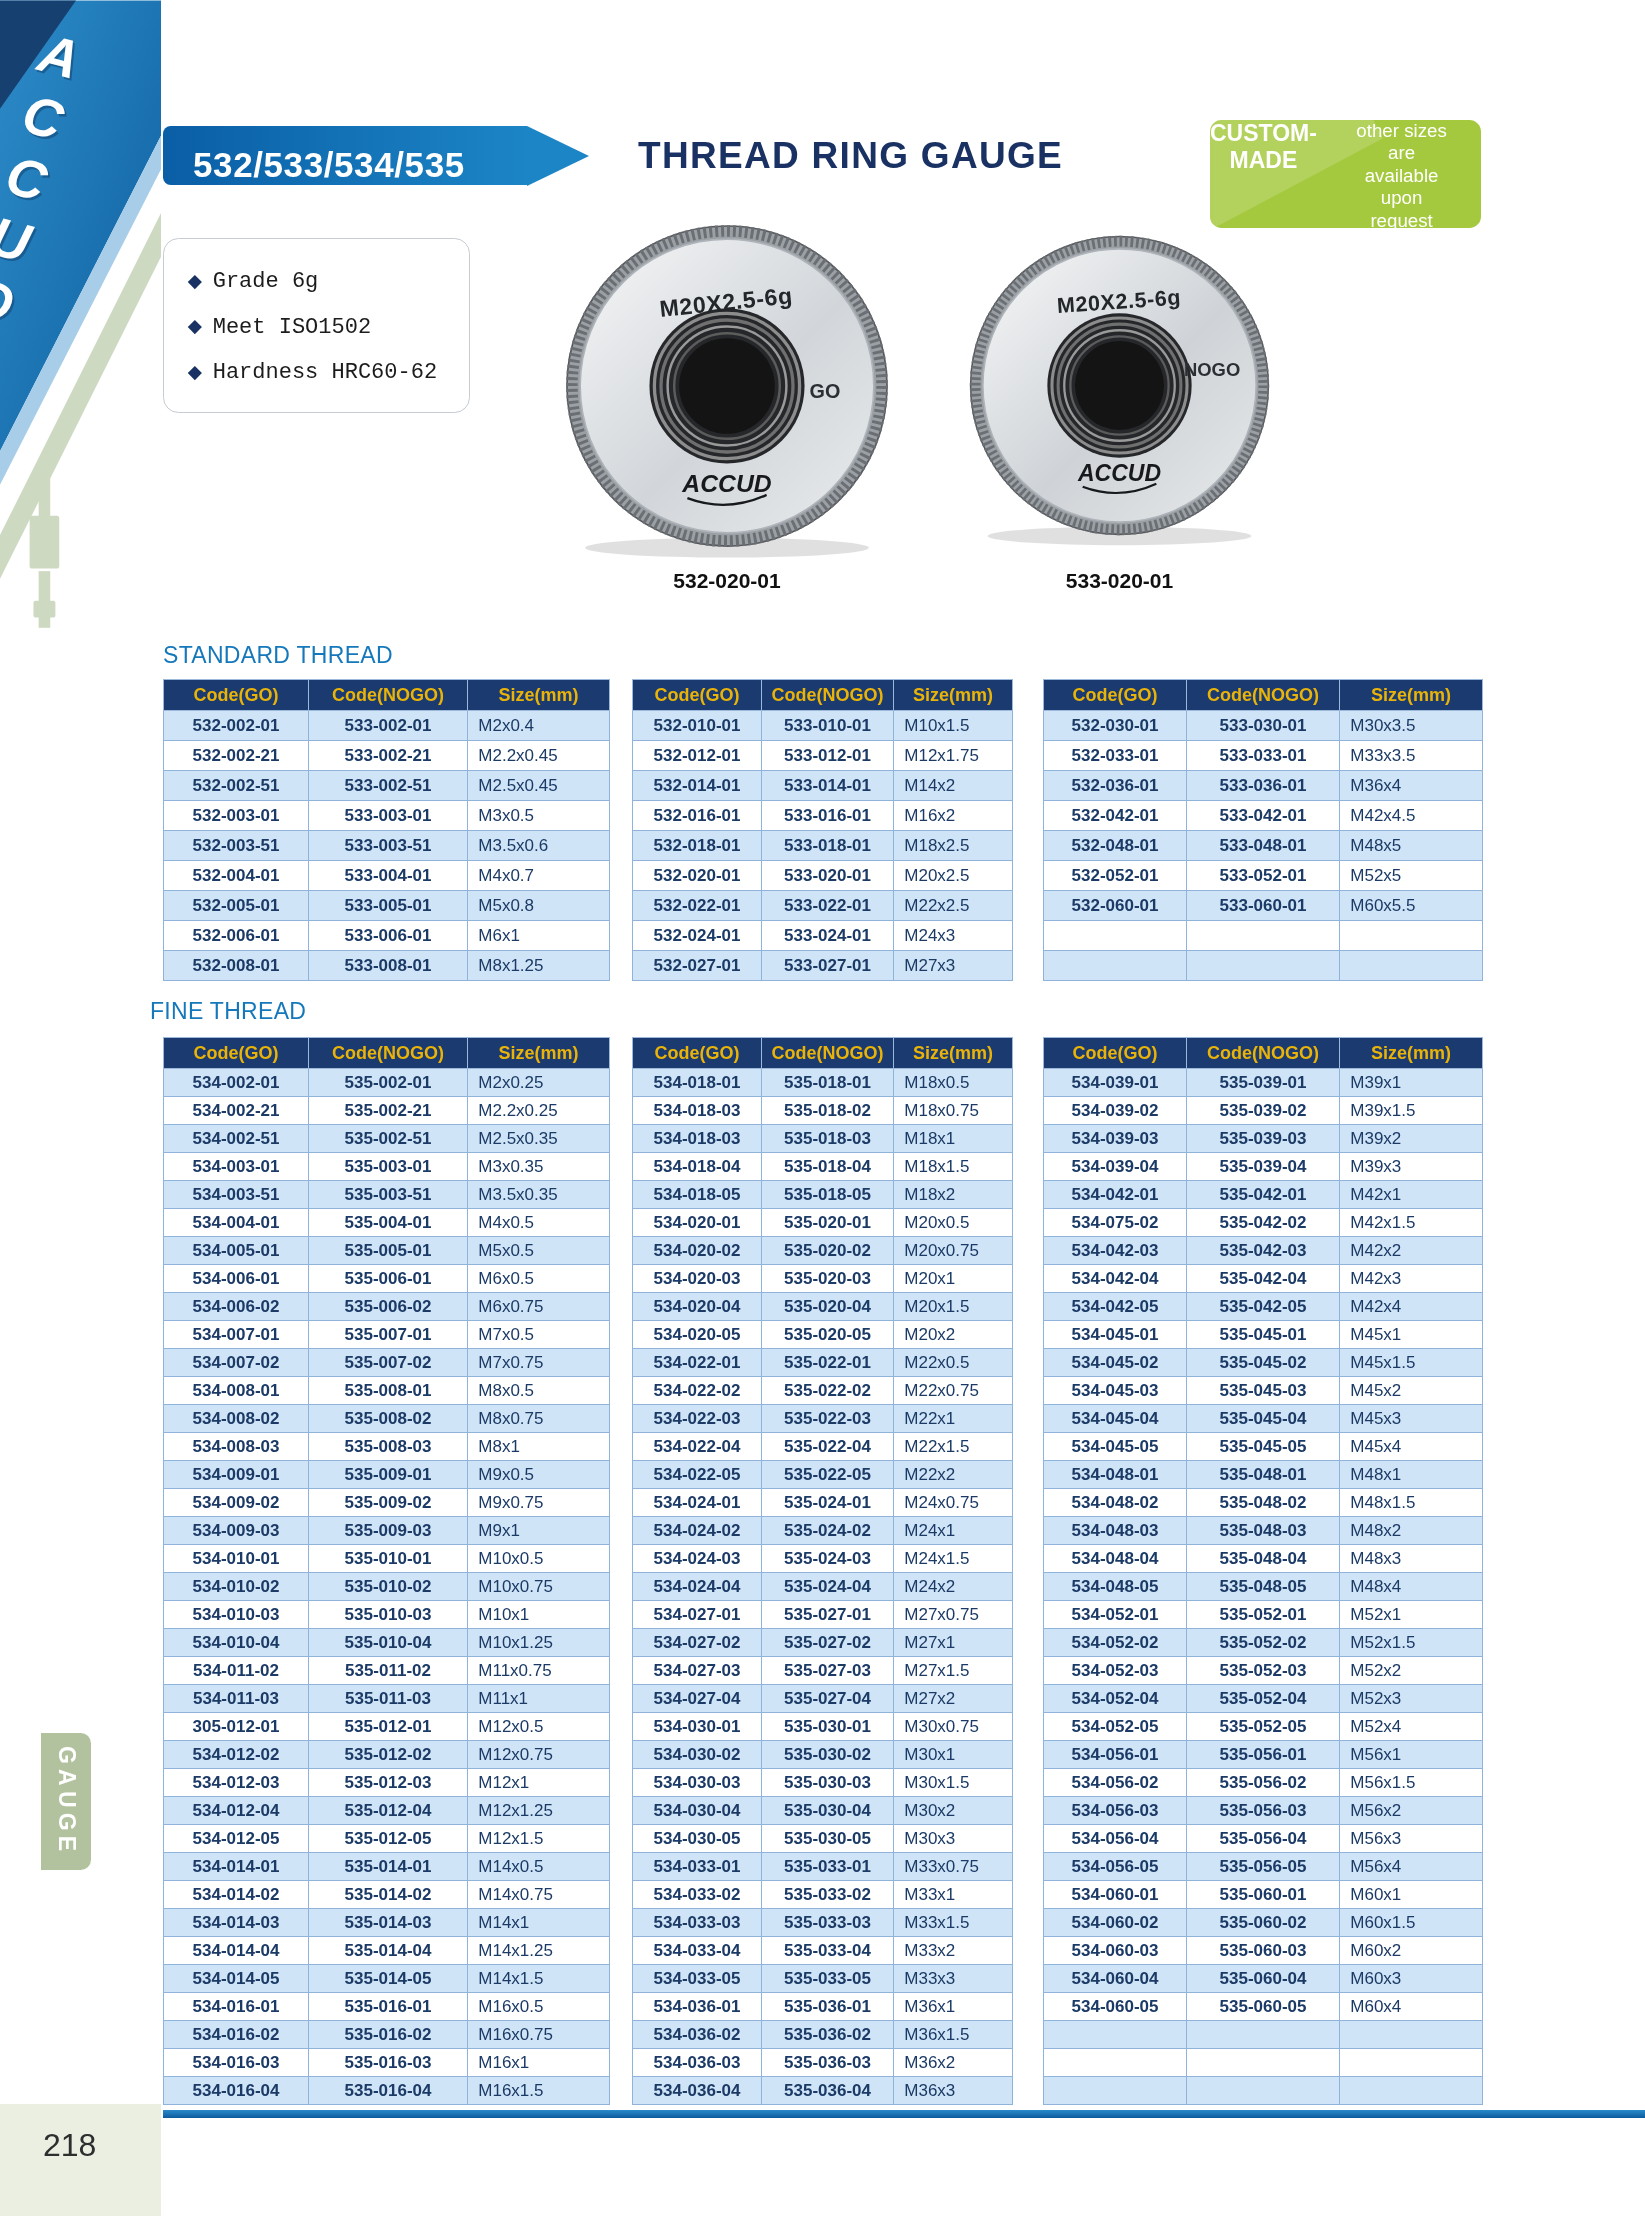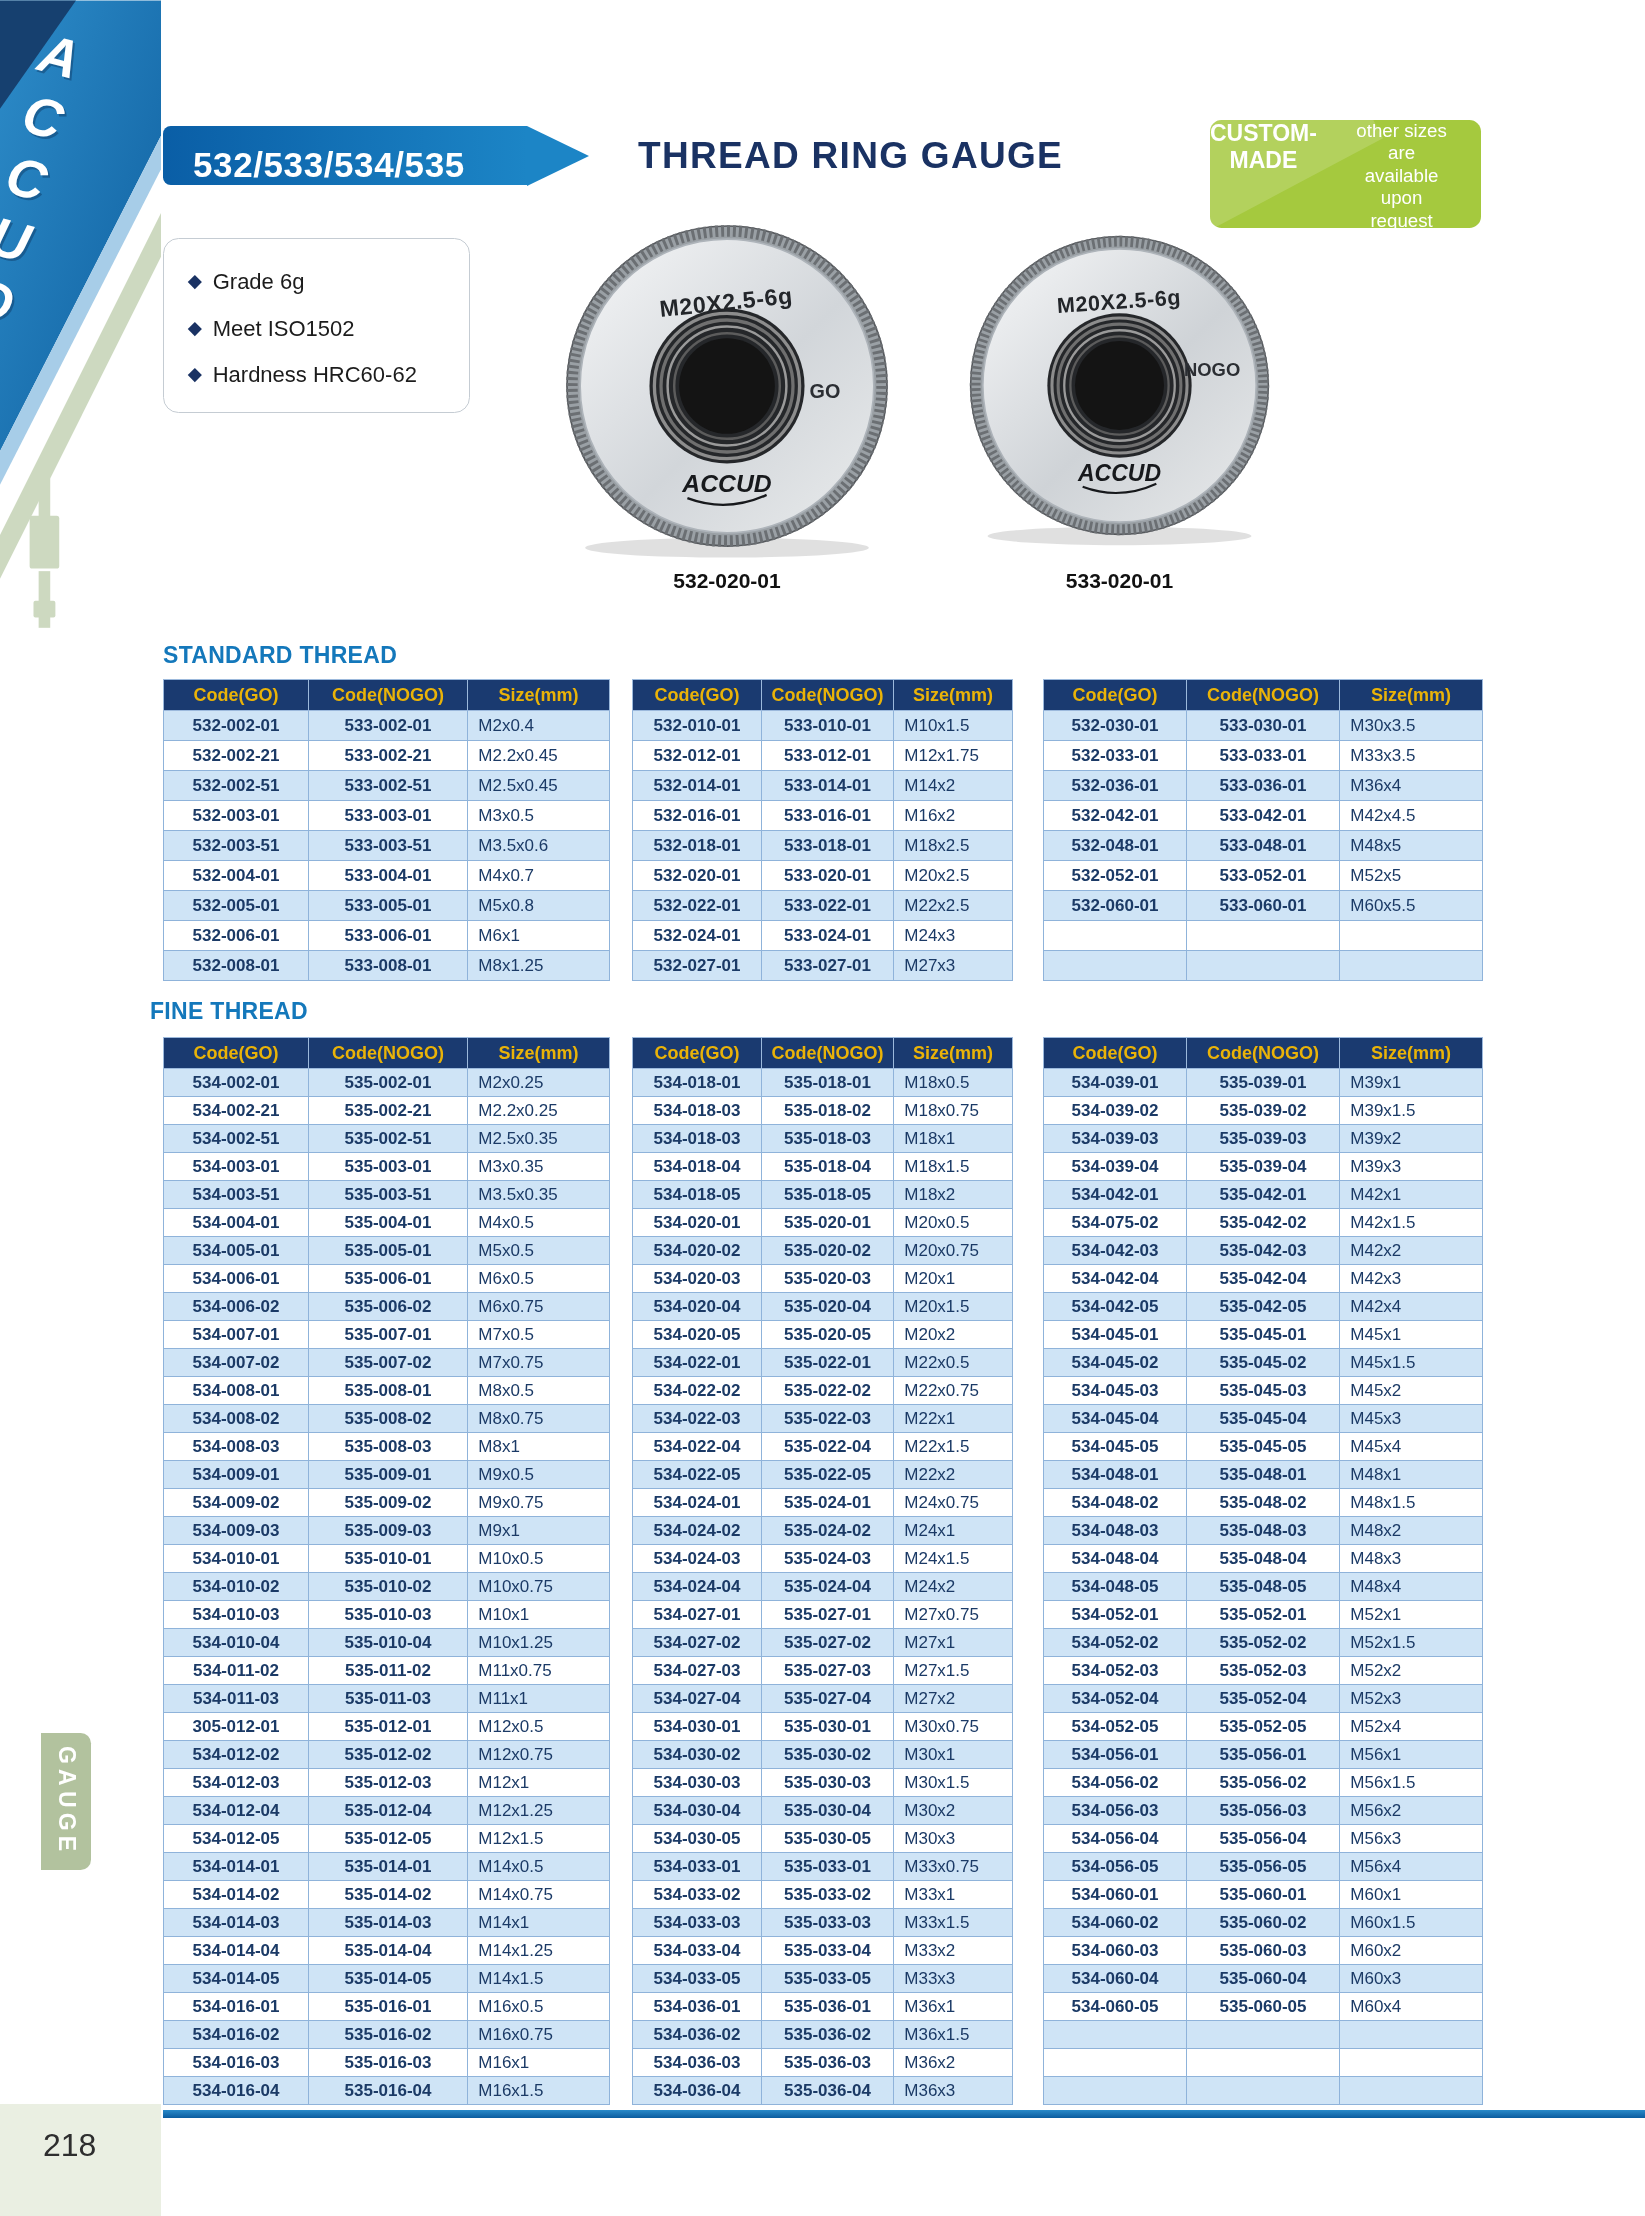--- a/index.html
+++ b/index.html
@@ -31,37 +31,37 @@
     border-radius:11.6px; color:#fff; text-align:center; display:flex; flex-direction:row;
     justify-content:center; gap:5.2px; overflow:hidden; }
   .badge::before { content:""; position:absolute; left:-39px; top:-58px; width:193px; height:129px;
     background:rgba(255,255,255,.16); transform:rotate(-28deg); }
   .badge-title { font-weight:bold; font-size:23px; position:relative; }
   .badge-sub { font-size:18.7px; line-height:1.2; padding:0 27px; position:relative; }
 
   
   .features { position:absolute; left:163px; top:238px; width:307px; height:175px;
     border:1.9px solid #c5ccd3; border-radius:15.5px; padding:30px 0 0 26px;
-    display:flex; flex-direction:column; gap:20.6px; }
+    display:flex; flex-direction:column; gap:20.6px;font-family:Liberation Mono, monospace; }
   .feature { display:flex; align-items:center; gap:13px; font-size:22px; color:#1c1c1c; }
   .diamond { width:9.7px; height:9.7px; background:#1a3263; transform:rotate(45deg); flex:0 0 auto; }
 
   
   .gauge { position:absolute; }
   .g1 { left:562px; top:221px; width:330px; }
   .g2 { left:966px; top:232px; width:307px; }
   .ring-label { font-family:"Liberation Sans",sans-serif; font-size:14px; font-weight:600; fill:#23262a; letter-spacing:.4px; }
   .ring-type  { font-family:"Liberation Sans",sans-serif; font-size:12px; font-weight:700; fill:#2b2e33; }
   .ring-brand { font-family:"Liberation Sans",sans-serif; font-size:15px; font-style:italic; font-weight:900; fill:#17191c; }
   .caption { position:absolute; top:569px; text-align:center; font-weight:bold; font-size:21px; color:#111; }
   .cap1 { left:562px; width:330px; }
   .cap2 { left:966px; width:307px; }
 
   
-  .section-title { position:absolute; font-size:23px; font-weight:bold; color:#1478bb; letter-spacing:0.3px; }
+  .section-title { position:absolute; font-size:23px; font-weight:normal; color:#1478bb; letter-spacing:0.3px; }
   .st-standard { left:163px; top:642px; }
   .st-fine { left:150px; top:998px; }
 
   table.gtable { position:absolute; border-collapse:collapse; table-layout:fixed; }
   .std { top:679px; }
   .fine { top:1037px; }
   .t-a { left:163px; width:446px; }
   .t-b { left:632px; width:380px; }
   .t-c { left:1043px; width:440px; }
   .t-a col.c1{width:145px} .t-a col.c2{width:159px} .t-a col.c3{width:142px}

